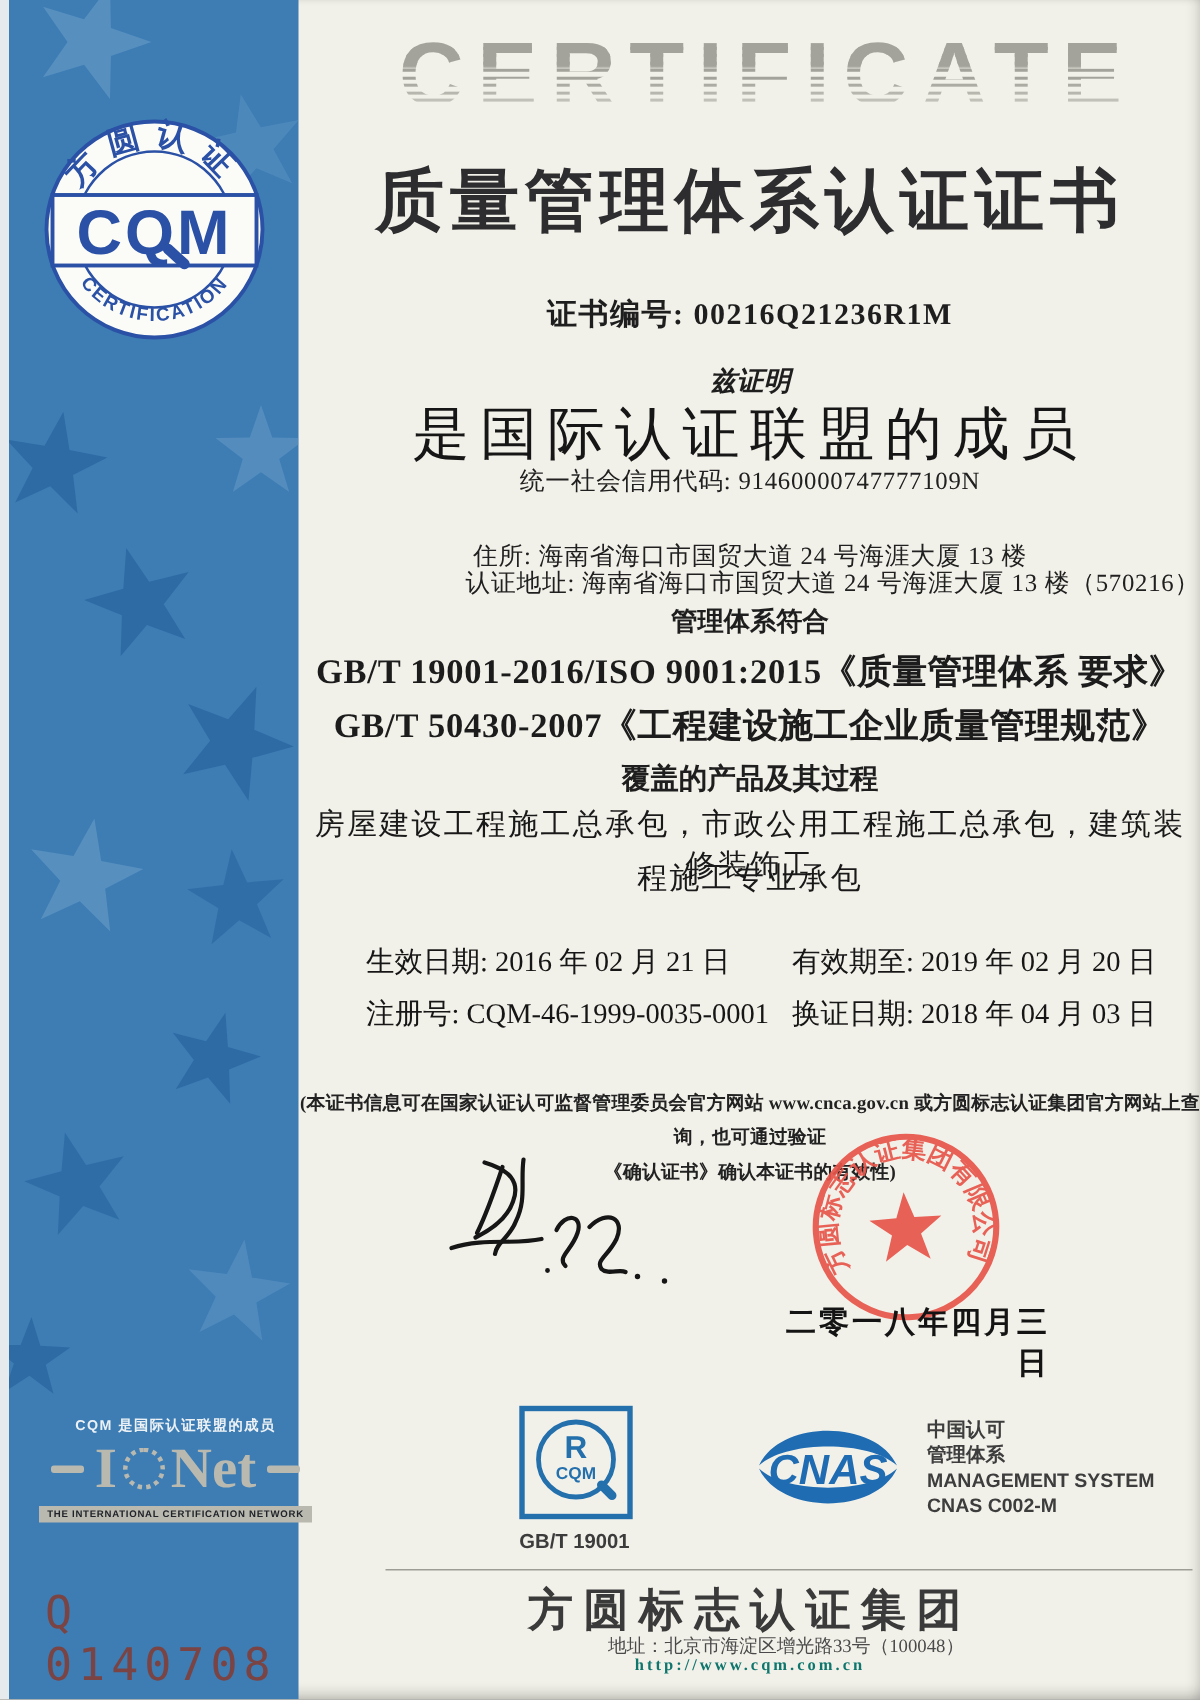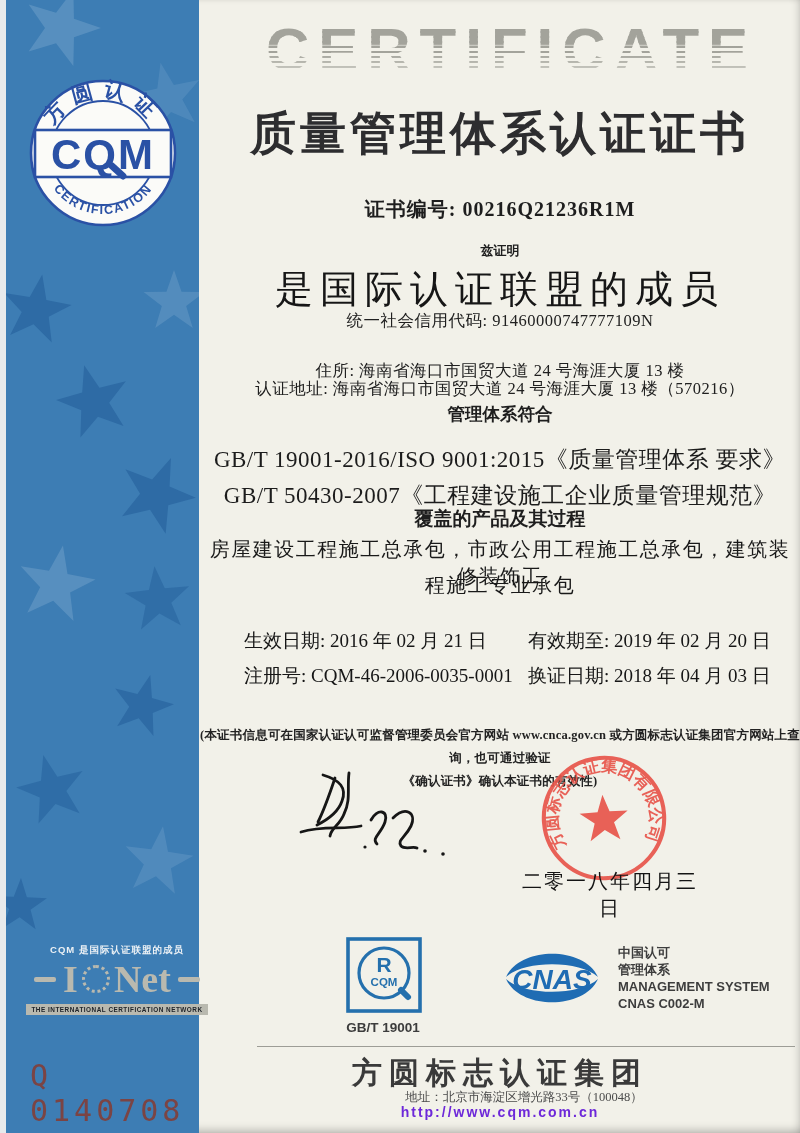--- a/index.html
+++ b/index.html
@@ -31,50 +31,50 @@
       background-image:
         linear-gradient(to bottom, #a3a39b 0%, #a3a39b 42%, rgba(163,163,155,0) 46%),
         repeating-linear-gradient(to bottom, #a3a39b 0 2px, rgba(163,163,155,0) 2px 5px);
       -webkit-background-clip:text;background-clip:text;color:transparent;
       -webkit-mask-image:linear-gradient(to bottom,#000 55%,rgba(0,0,0,.55) 80%,rgba(0,0,0,.15) 100%);
               mask-image:linear-gradient(to bottom,#000 55%,rgba(0,0,0,.55) 80%,rgba(0,0,0,.15) 100%);}
   }
   .title{top:103px;font-family:"Liberation Sans",sans-serif;font-weight:bold;font-size:46px;
          letter-spacing:4px;color:#2d2d2f;}
   .cert-no{top:196px;font-size:20px;font-weight:600;letter-spacing:1px;}
-  .declare{top:242px;font-size:13px;font-weight:600;}
+  .declare{top:242px;font-size:18px;font-weight:600;font-style:italic;}
   .company{top:264px;font-size:38px;font-weight:500;letter-spacing:7px;color:#161616;}
   .info-line{font-size:16.5px;font-weight:500;letter-spacing:.5px;color:#202020;}
-  .info1{top:310px;} .info2{top:360px;} .info3{top:378px;}
+  .info1{top:310px;} .info2{top:360px;} .info3{top:378px;text-align:right;}
   .conform{top:402px;font-size:17.5px;font-weight:600;}
-  .standard{font-size:23px;font-weight:normal;color:#1c1c1c;letter-spacing:.5px;margin-top:12px;}
+  .standard{font-size:23px;font-weight:bold;color:#1c1c1c;letter-spacing:.5px;}
   .std1{top:432px;} .std2{top:468px;}
   .scope-head{top:506px;font-size:19px;font-weight:bold;}
   .scope{font-size:20px;font-weight:500;letter-spacing:1.5px;color:#191919;}
   .scope1{top:536px;} .scope2{top:572px;}
   .dates{position:absolute;left:244px;top:628px;width:552px;display:grid;
          grid-template-columns:284px 268px;row-gap:9px;font-size:19px;font-weight:500;color:#161616;text-align:left;}
   .note{top:724px;font-size:12.5px;font-weight:600;line-height:1.85;color:#222;letter-spacing:.2px;}
   
   .signature{position:absolute;left:295px;top:768px;}
   .seal{position:absolute;left:538px;top:752px;opacity:.92;}
-  .seal-date{position:absolute;left:520px;top:868px;width:180px;text-align:center;
-             font-size:20px;font-weight:400;letter-spacing:2px;color:#141414;}
+  .seal-date{position:absolute;left:520px;top:868px;width:180px;text-align:right;
+             font-size:20px;font-weight:700;letter-spacing:2px;color:#141414;}
   
   .cqm-mark{position:absolute;left:345px;top:936px;}
   .cqm-mark-caption{position:absolute;left:333px;top:1020px;width:100px;text-align:center;
                     font-family:"Liberation Sans",sans-serif;font-size:13.5px;font-weight:600;color:#3c3c3c;}
   .cnas-logo{position:absolute;left:504px;top:941px;}
   .cnas-text{position:absolute;left:618px;top:944px;text-align:left;color:#3d3d3d;
              font-family:"Liberation Sans",sans-serif;font-size:13px;font-weight:bold;line-height:17px;}
   .divider{position:absolute;left:257px;top:1046px;width:538px;border-top:1px solid #9d9d96;}
   .footer-org{top:1053px;font-size:30px;font-weight:bold;letter-spacing:7px;color:#3a3a3a;}
   .footer-addr{top:1089px;font-size:12.5px;color:#4a4a4a;font-weight:500;margin-left:24px;}
-  .footer-url{top:1104px;font-family:Liberation Sans, sans-serif;font-size:14px;font-weight:bold;
-              letter-spacing:2px;color:#6d28d9;}
+  .footer-url{top:1104px;font-family:Liberation Serif, serif;font-size:11px;font-weight:bold;
+              letter-spacing:2px;color:#0f766e;}
 </style>
 </head>
 <body>
 
 <div class="page">
   <div class="left-edge"></div>
 
   <div class="sidebar">
     <svg class="stars" width="193" height="1133" viewBox="0 0 193 1133">
       <defs>
@@ -143,21 +143,21 @@
   <div class="main-text conform">管理体系符合</div>
   <div class="main-text standard std1">GB/T 19001-2016/ISO 9001:2015《质量管理体系  要求》</div>
   <div class="main-text standard std2">GB/T 50430-2007《工程建设施工企业质量管理规范》</div>
   <div class="main-text scope scope1">房屋建设工程施工总承包，市政公用工程施工总承包，建筑装修装饰工</div>
   <div class="main-text scope-head">覆盖的产品及其过程</div>
   <div class="main-text scope scope2">程施工专业承包</div>
 
   <div class="dates">
     <div>生效日期: 2016 年 02 月 21 日</div>
     <div>有效期至: 2019 年 02 月 20 日</div>
-    <div>注册号: CQM-46-2006-0035-0001</div>
+    <div>注册号: CQM-46-1999-0035-0001</div>
     <div>换证日期: 2018 年 04 月 03 日</div>
   </div>
 
   <div class="main-text note">
     <span>(本证书信息可在国家认证认可监督管理委员会官方网站 www.cnca.gov.cn 或方圆标志认证集团官方网站上查询，也可通过验证</span><br>
     <span>《确认证书》确认本证书的有效性)</span>
   </div>
 
   <svg class="signature" width="165" height="100" viewBox="0 0 165 100">
     <g fill="none" stroke="#161616" stroke-width="2.8" stroke-linecap="round">

